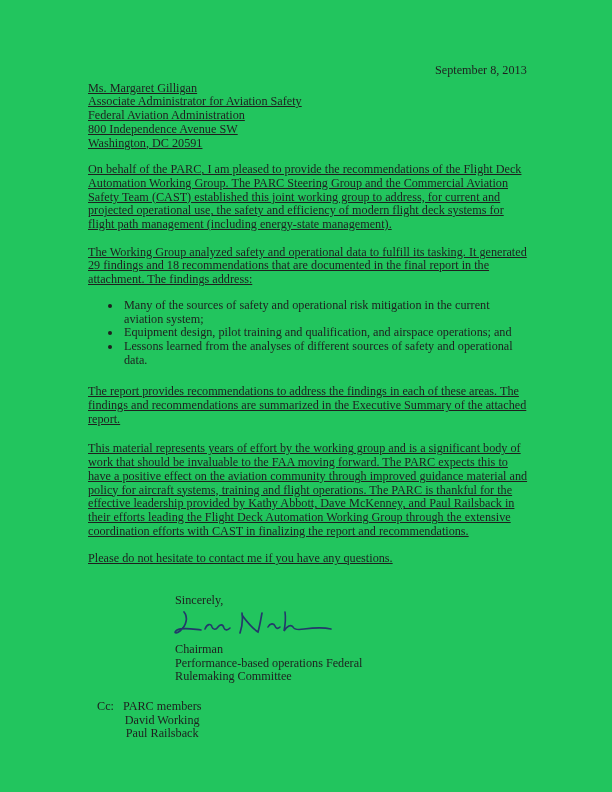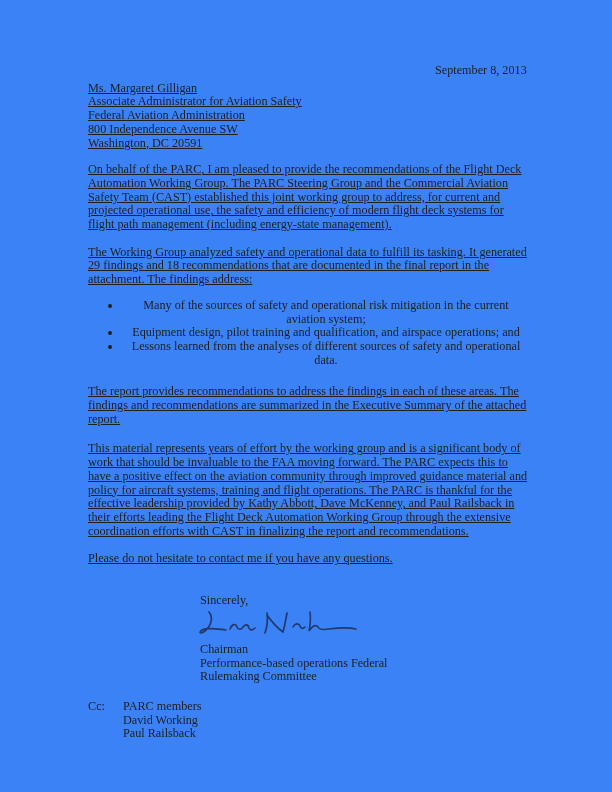--- a/index.html
+++ b/index.html
@@ -1,20 +1,20 @@
 <!DOCTYPE html>
 <html><head>
 <meta charset="utf-8">
 <style>
   html, body { margin: 0; padding: 0; background: #ffffff; }
   .page {
     position: relative;
     width: 612px;
     height: 792px;
-    background: #3b82f6;
+    background: #22c55e;
     box-sizing: border-box;
     padding: 64px 84px 0 88px;
     font-family: "Liberation Serif", "DejaVu Serif", serif;
     font-size: 12.2px;
     line-height: 13.7px;
     color: #1f1f1f;
     overflow: hidden;
   }
   .date-line {
     margin-left: 347px;
@@ -22,27 +22,26 @@
     white-space: nowrap;
   }
   .recipient-block { margin-bottom: 13px; text-decoration: underline; }
   .salutation { margin: 0 0 13px 0; }
   p.body-par { margin: 0 0 14px 0; max-width: 444px; text-decoration: underline; }
   p.body-par.tight { margin-bottom: 12px; }
   ul.findings {
     margin: 0 0 18px 0;
     padding-left: 34px;
     max-width: 430px;
-    text-align: center;
   }
   ul.findings li { padding-left: 2px; }
-  .sig-block { margin-left: 112px; margin-top: 0; }
+  .sig-block { margin-left: 87px; margin-top: 0; }
   .sig-scrawl { display: block; margin: 1px 0 2px -4px; }
   .sig-name-lines div { white-space: nowrap; }
-  .cc-block { display: flex; margin-top: 16px; }
+  .cc-block { display: flex; margin-top: 16px; text-align: center; }
   .cc-label { width: 35px; }
   .cc-names div { white-space: nowrap; }
 </style>
 </head>
 <body>
 
 <div class="page">
 
   <div class="date-line">September 8, 2013</div>
 

